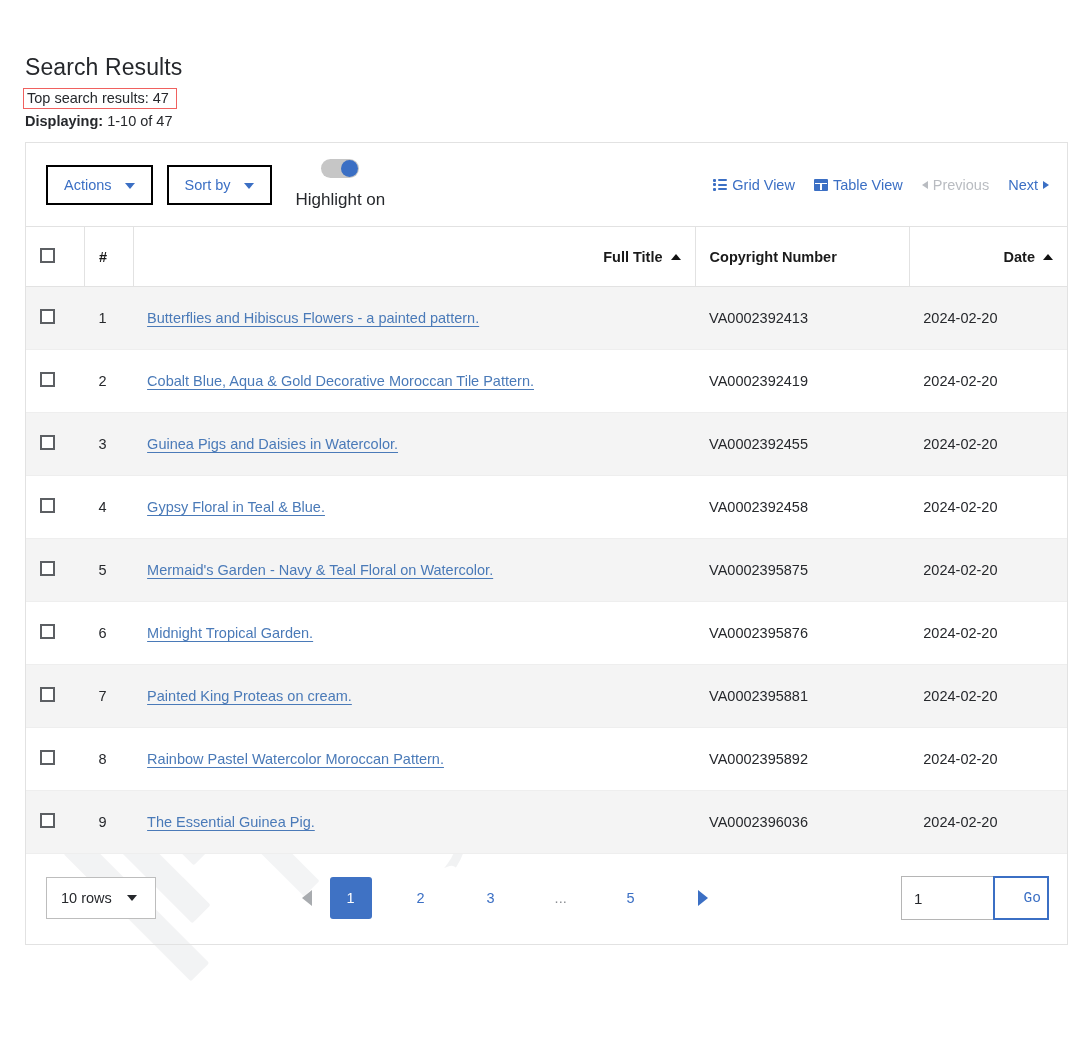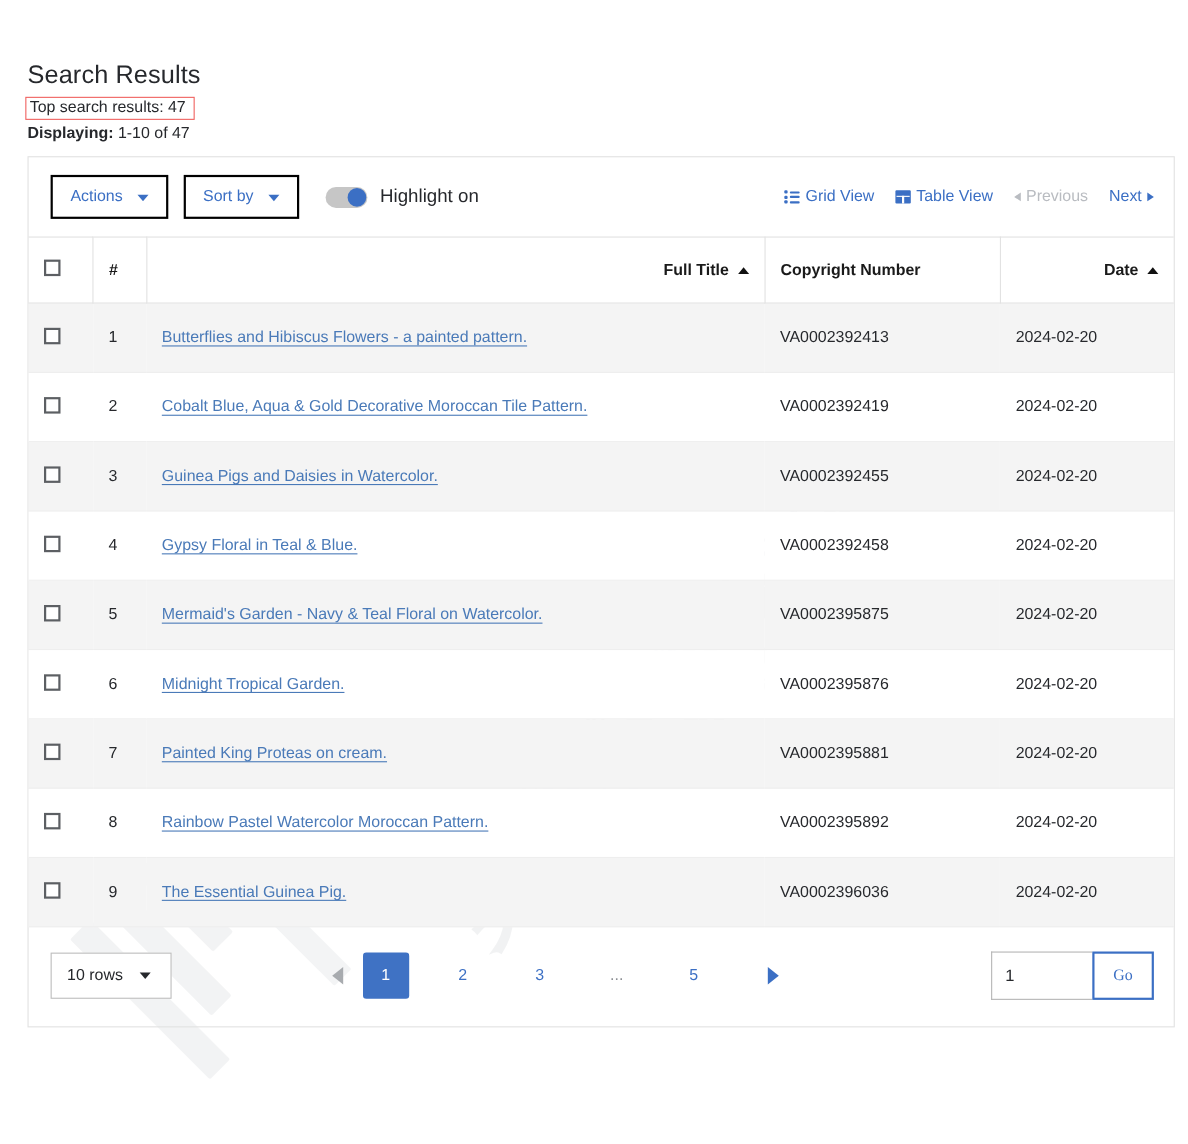--- a/index.html
+++ b/index.html
@@ -127,20 +127,21 @@
     display: inline-block;
     position: relative;
     top: 1px;
   }
   .toggle-wrap {
     display: flex;
     align-items: center;
     margin-left: 24px;
     gap: 12px;
     cursor: pointer;
+    flex-direction: column;
   }
   .toggle {
     width: 38px; height: 19px;
     border-radius: 10px;
     background: #c6c6c6;
     position: relative;
     flex: none;
   }
   .toggle .knob {
     position: absolute;
@@ -344,21 +345,22 @@
     background: #fff;
   }
   .goto .go-btn {
     width: 56px;
     height: 44px;
     border: 2px solid #3b6fc4;
     background: #fff;
     color: #3b6fc4;
     font-size: 14.5px;
     cursor: pointer;
-    font-family: Liberation Serif, serif;
+    font-family: Liberation Mono, monospace;
+    text-align: right;
   }
 </style>
 </head>
 <body>
 
 <div id="page">
 
   <div class="watermark">
     <div class="wm-logo">
       <i style="height:180px; left:10px; top:20px;"></i>

